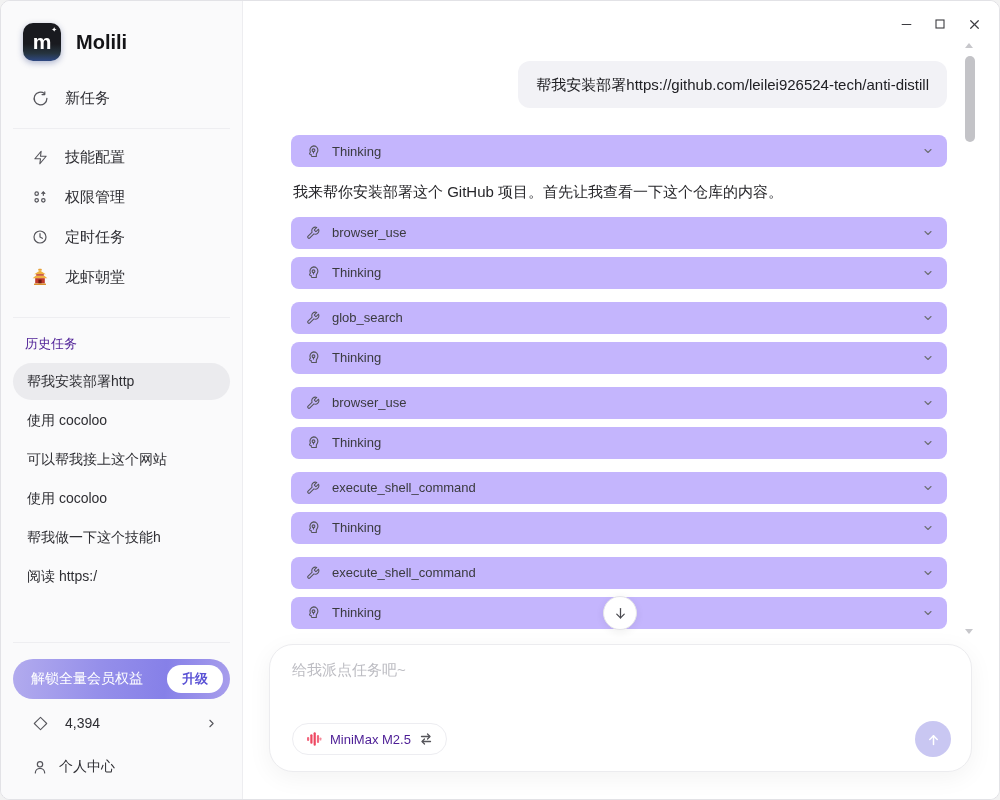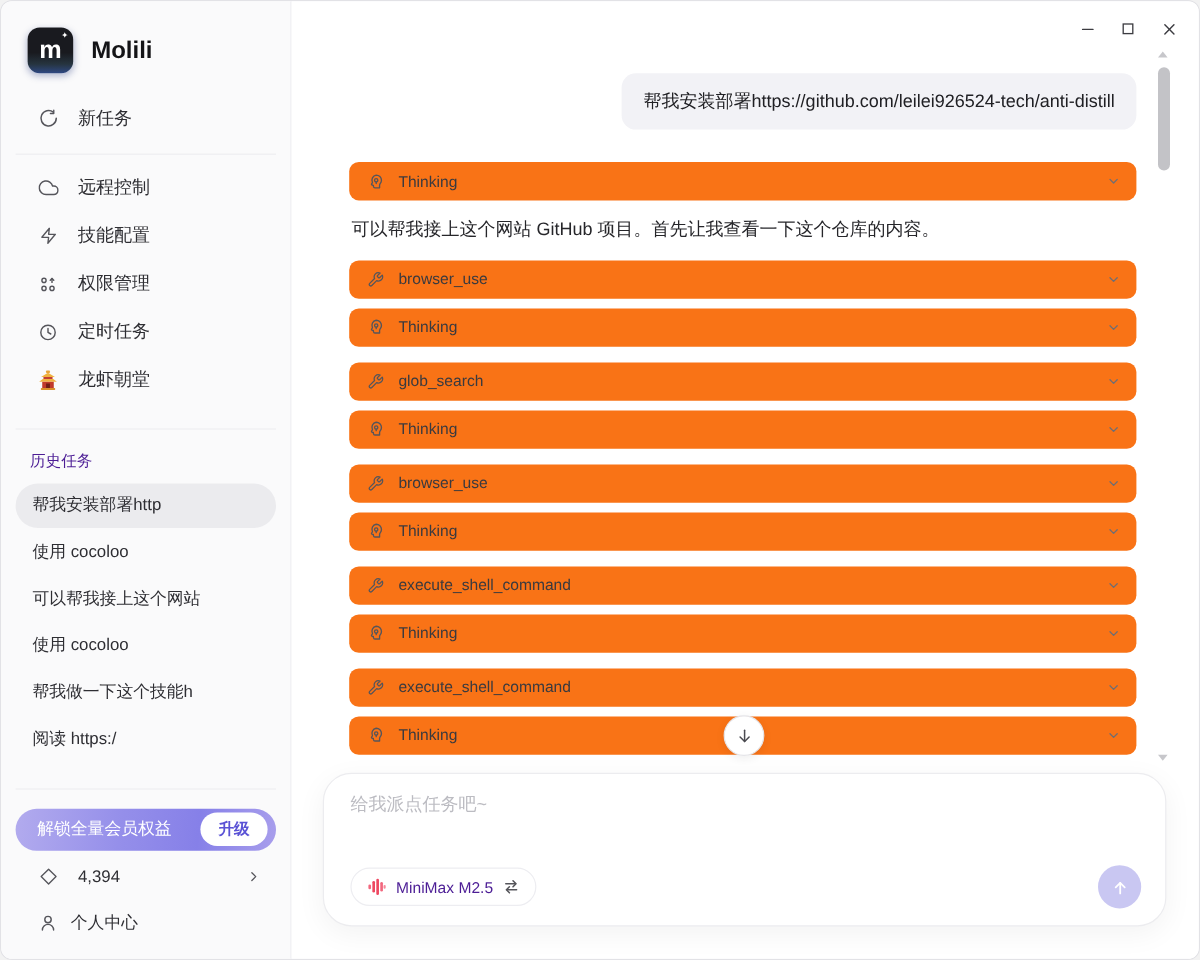--- a/index.html
+++ b/index.html
@@ -53,21 +53,21 @@
   
   .main { flex:1; position:relative; background:#fff; }
   .win-controls { position:absolute; top:12px; right:14px; display:flex; gap:12px; z-index:5; }
   .win-btn { width:22px; height:22px; display:flex; align-items:center; justify-content:center;
              color:#3c3c41; cursor:pointer; }
   .chat { position:absolute; top:0; left:48px; right:52px; }
   .bubble-row { display:flex; justify-content:flex-end; margin-top:60px; }
   .bubble { background:#f2f2f6; border-radius:12px; padding:13px 18px; font-size:15px;
             color:#202024; max-width:560px; line-height:1.4; }
   .step-row { height:32px; display:flex; align-items:center; gap:10px; padding:0 13px;
-              background:#f97316; border-radius:8px; font-size:13px; color:#3a3a3f; cursor:pointer; }
+              background:#c4b5fd; border-radius:8px; font-size:13px; color:#3a3a3f; cursor:pointer; }
   .step-row .chev { margin-left:auto; color:#6e6e74; display:flex; }
   .intro-step { margin-top:27px; }
   .assistant-text { font-size:15px; color:#26262a; margin:14px 2px 0 2px; line-height:1.5; }
   .steps .step-row.tool { margin-top:13px; }
   .steps .step-row.think { margin-top:8px; }
   .scroll-down-btn {
     position:absolute; left:377px; bottom:169px; transform:translateX(-50%);
     width:34px; height:34px; border-radius:50%; background:#fff; border:1px solid #e5e5e9;
     box-shadow:0 2px 8px rgba(0,0,0,.07); display:flex; align-items:center; justify-content:center;
     color:#4a4a50; cursor:pointer; z-index:4;
@@ -121,28 +121,20 @@
         </svg>
       </span>
       <span>新任务</span>
     </div>
 
     <div class="s-divider"></div>
 
     <nav class="nav">
       <div class="nav-item">
         <span class="icon16">
-          <svg width="17" height="17" viewBox="0 0 24 24" fill="none" stroke="currentColor" stroke-width="1.8" stroke-linecap="round" stroke-linejoin="round">
-              <path d="M18 10h-1.26A8 8 0 1 0 9 20h9a5 5 0 0 0 0-10z"></path>
-            </svg>
-        </span>
-        <span>远程控制</span>
-      </div>
-      <div class="nav-item">
-        <span class="icon16">
           <svg width="15" height="15" viewBox="0 0 24 24" fill="none" stroke="currentColor" stroke-width="1.8" stroke-linecap="round" stroke-linejoin="round">
               <polygon points="13 2 3 14 12 14 11 22 21 10 12 10 13 2"></polygon>
             </svg>
         </span>
         <span>技能配置</span>
       </div>
       <div class="nav-item">
         <span class="icon16">
           <svg width="16" height="16" viewBox="0 0 24 24" fill="none" stroke="currentColor" stroke-width="1.8" stroke-linecap="round" stroke-linejoin="round">
             <circle cx="7" cy="7" r="2.6"></circle>
@@ -261,21 +253,21 @@
     </span>
     <span>Thinking</span>
     <span class="chev">
       <svg width="12" height="12" viewBox="0 0 24 24" fill="none" stroke="currentColor" stroke-width="2.2" stroke-linecap="round" stroke-linejoin="round">
                 <polyline points="6 9 12 15 18 9"></polyline>
               </svg>
     </span>
   </div>
         </div>
 
-      <p class="assistant-text">可以帮我接上这个网站 GitHub 项目。首先让我查看一下这个仓库的内容。</p>
+      <p class="assistant-text">我来帮你安装部署这个 GitHub 项目。首先让我查看一下这个仓库的内容。</p>
 
       <div class="steps">
           <div class="step-row tool">
     <span class="icon16">
       <svg width="14" height="14" viewBox="0 0 24 24" fill="none" stroke="currentColor" stroke-width="1.8" stroke-linecap="round" stroke-linejoin="round">
         <path d="M14.7 6.3a1 1 0 0 0 0 1.4l1.6 1.6a1 1 0 0 0 1.4 0l3.77-3.77a6 6 0 0 1-7.94 7.94l-6.91 6.91a2.12 2.12 0 0 1-3-3l6.91-6.91a6 6 0 0 1 7.94-7.94l-3.76 3.76z"></path>
       </svg>
     </span>
     <span>browser_use</span>
     <span class="chev">

